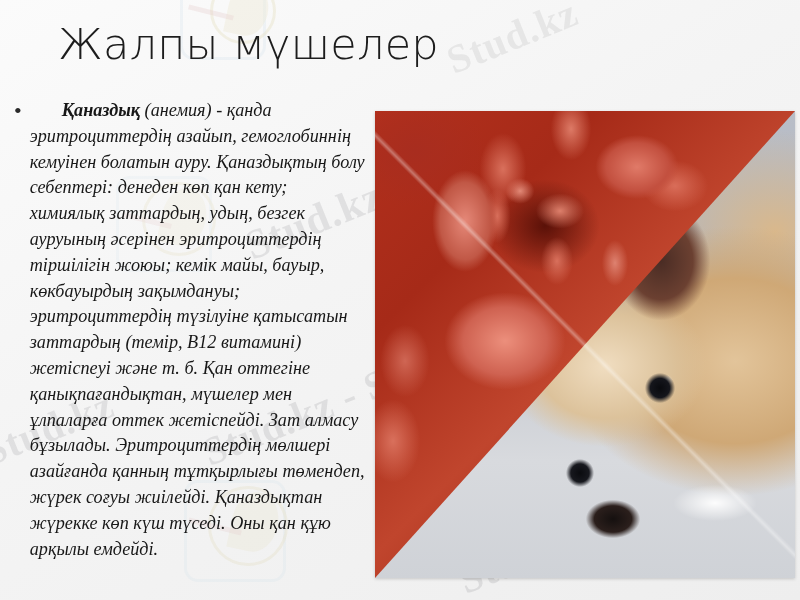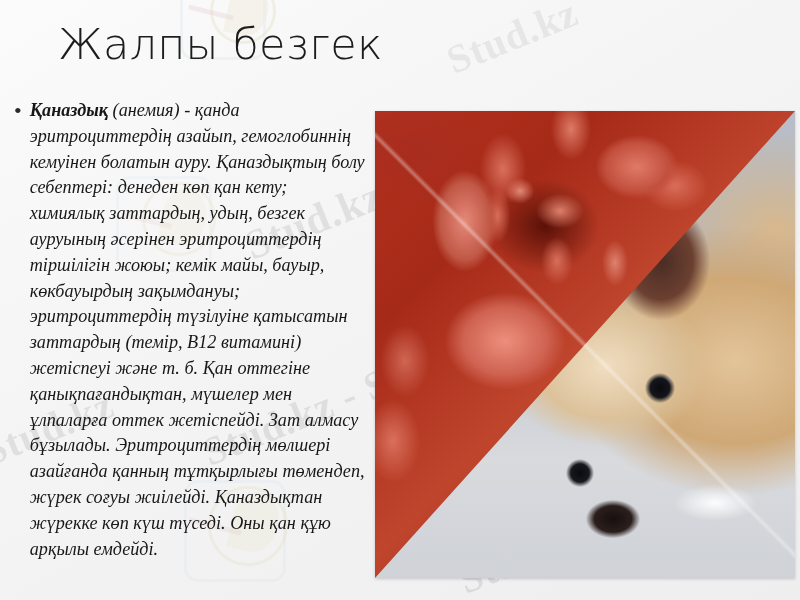--- a/index.html
+++ b/index.html
@@ -77,20 +77,21 @@
   #bullet-text{
     font-family:"Liberation Serif", serif;
     font-style:italic;
     font-size:18.2px;
     line-height:25.8px;
     color:#171717;
     text-align:left;
   }
   #bullet-text .term{
     font-weight:bold;
+    margin-left:32px;
   }
 
   
   #picture{
     position:absolute;
     left:375px; top:111px;
     width:420px; height:467px;
     z-index:10;
     overflow:hidden;
     background:#cfd2d8;
@@ -181,21 +182,21 @@
 
   <div class="wm-text" style="left:368px; top:430px; font-size:42px; transform:rotate(-22deg); color:rgba(120,120,125,0.16);">.kz - Stud.kz</div>
 
   <div class="wm-text" style="left:196px; top:432px; font-size:40px; transform:rotate(-22deg); color:rgba(120,120,125,0.17);">Stud.kz - Stud</div>
 
   <div class="wm-text" style="left:452px; top:560px; font-size:40px; transform:rotate(-22deg); color:rgba(120,120,125,0.17);">Stud.kz</div>
 
   <div class="wm-text" style="left:-24px; top:432px; font-size:40px; transform:rotate(-22deg); color:rgba(120,120,125,0.16);">Stud.kz</div>
 </div>
 
-<div id="title">Жалпы безгек</div>
+<div id="title">Жалпы мүшелер</div>
 
 <div id="body-block">
   <span id="bullet-mark">•</span>
   <div id="bullet-text">
     <span class="term">Қаназдық</span><span> (анемия) - қанда эритроциттердің азайып, гемоглобиннің кемуінен болатын ауру. Қаназдықтың болу себептері: денеден көп қан кету; химиялық заттардың, удың, безгек ауруының әсерінен эритроциттердің тіршілігін жоюы; кемік майы, бауыр, көкбауырдың зақымдануы; эритроциттердің түзілуіне қатысатын заттардың (темір, В12 витамині) жетіспеуі және т. б. Қан оттегіне қанықпағандықтан, мүшелер мен ұлпаларға оттек жетіспейді. Зат алмасу бұзылады. Эритроциттердің мөлшері азайғанда қанның тұтқырлығы төмендеп, жүрек соғуы жиілейді. Қаназдықтан жүрекке көп күш түседі. Оны қан құю арқылы емдейді.</span>
   </div>
 </div>
 
 <div id="picture">
   <div class="photo-dog"></div>

